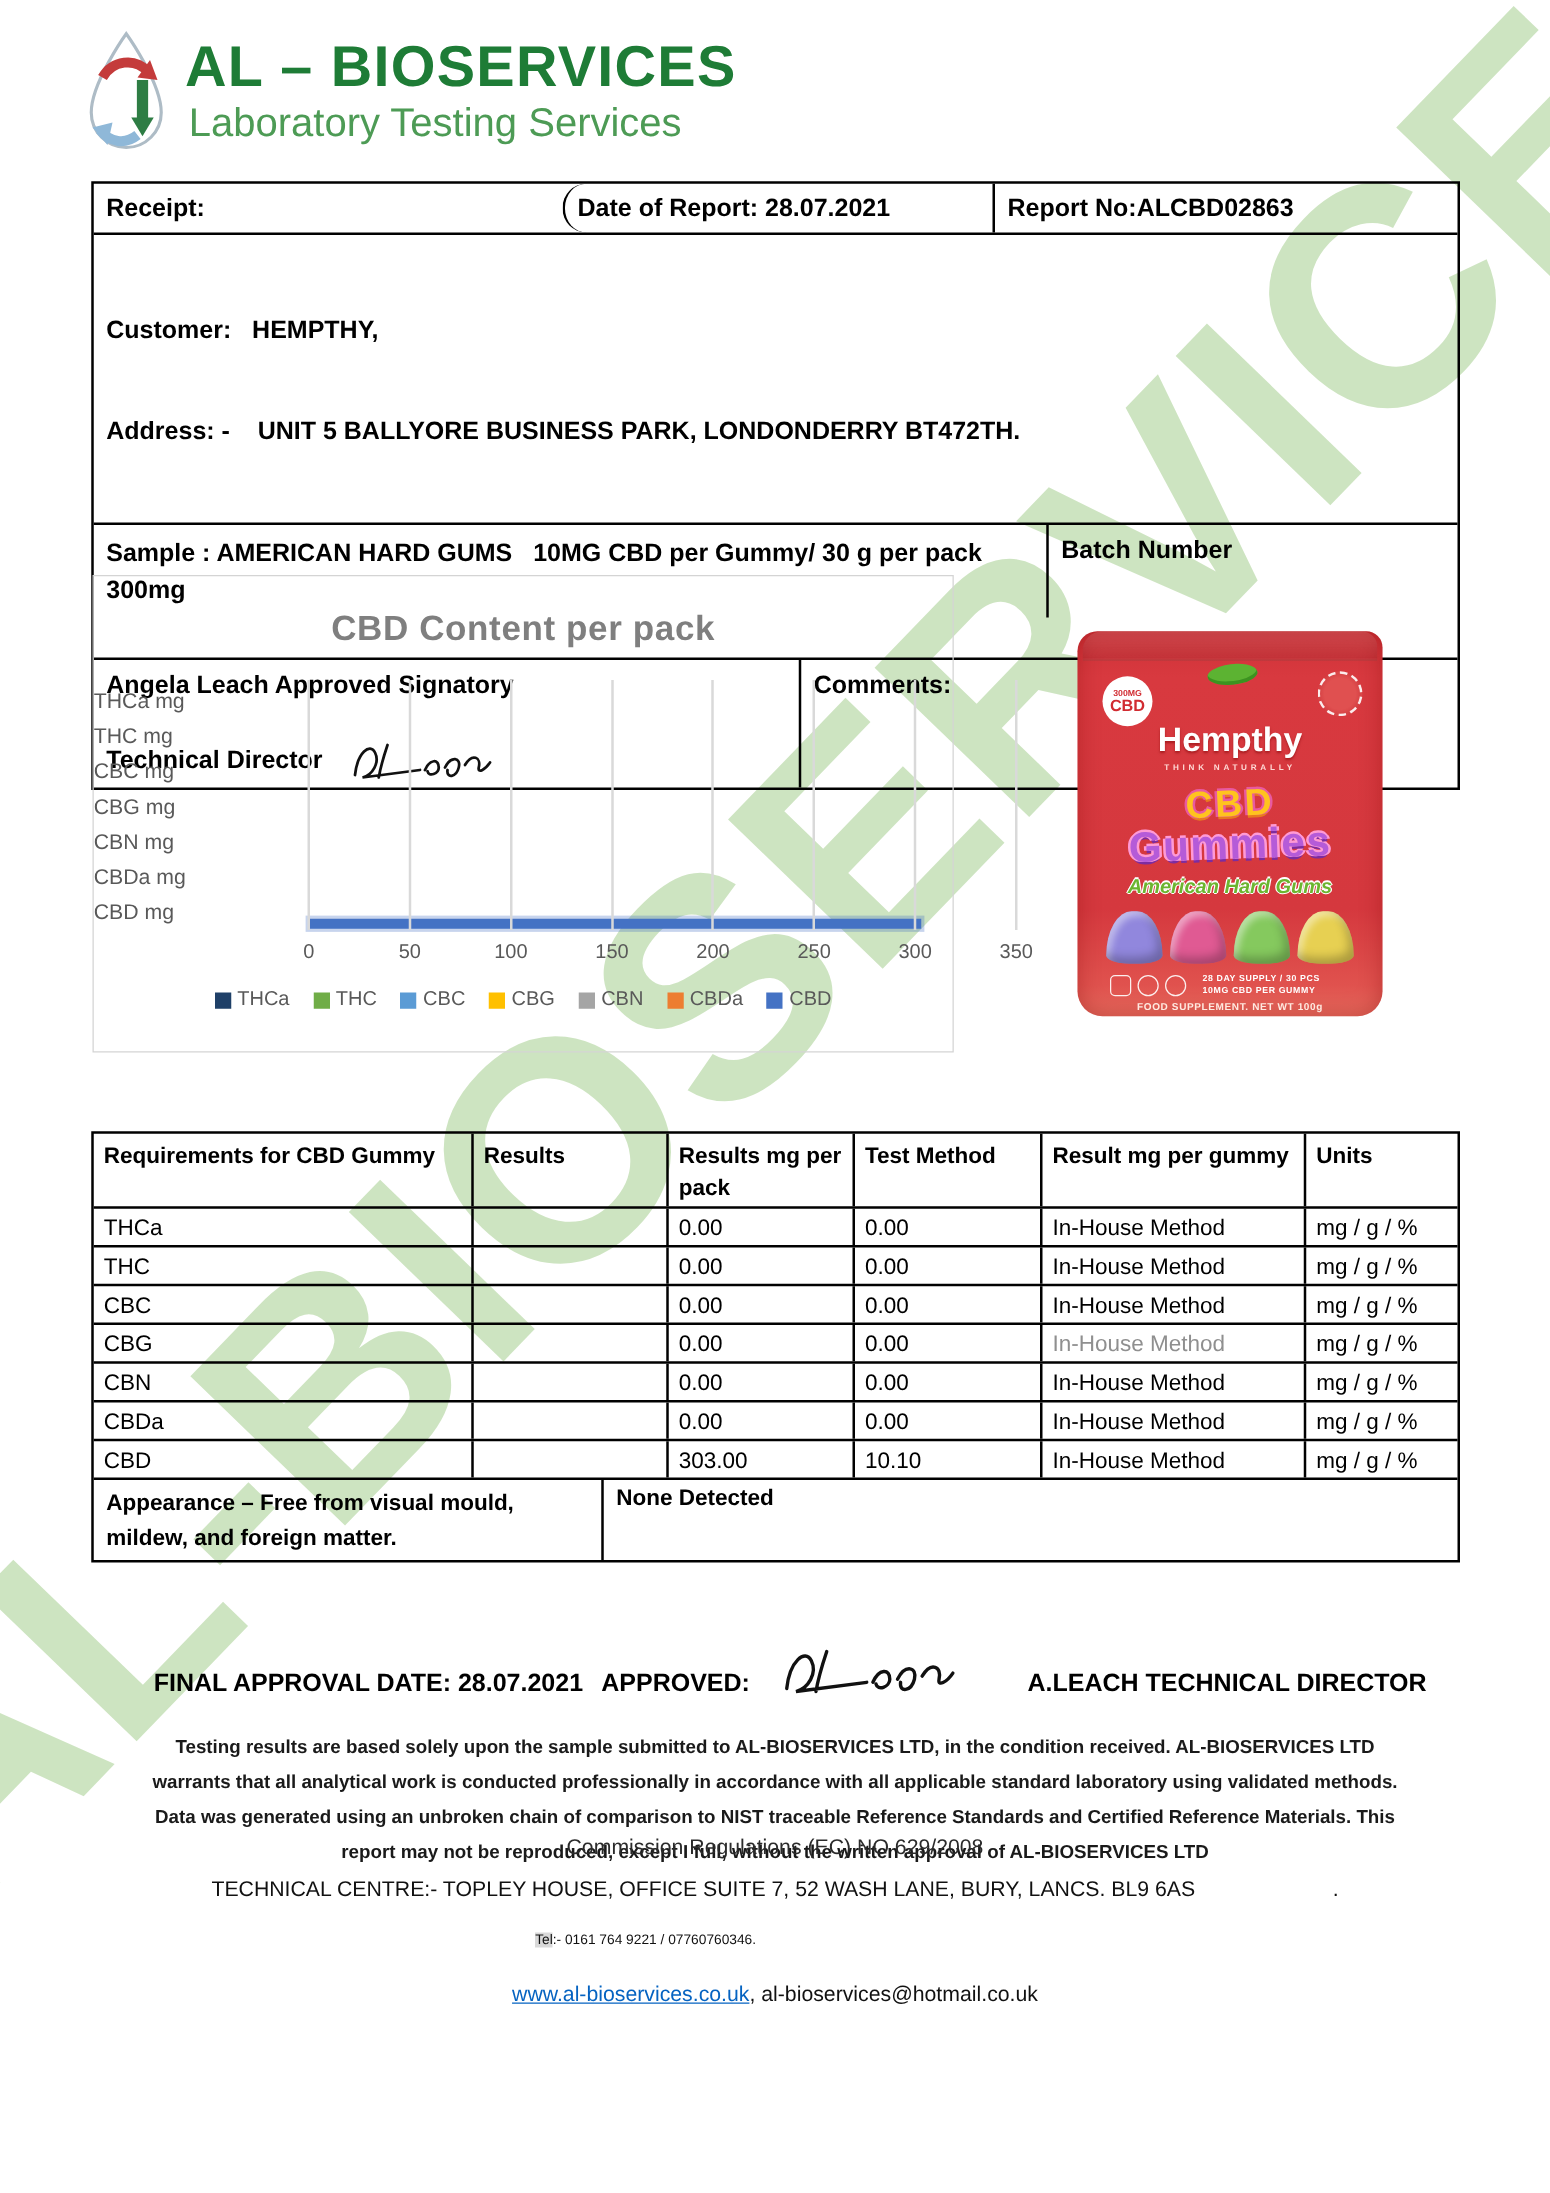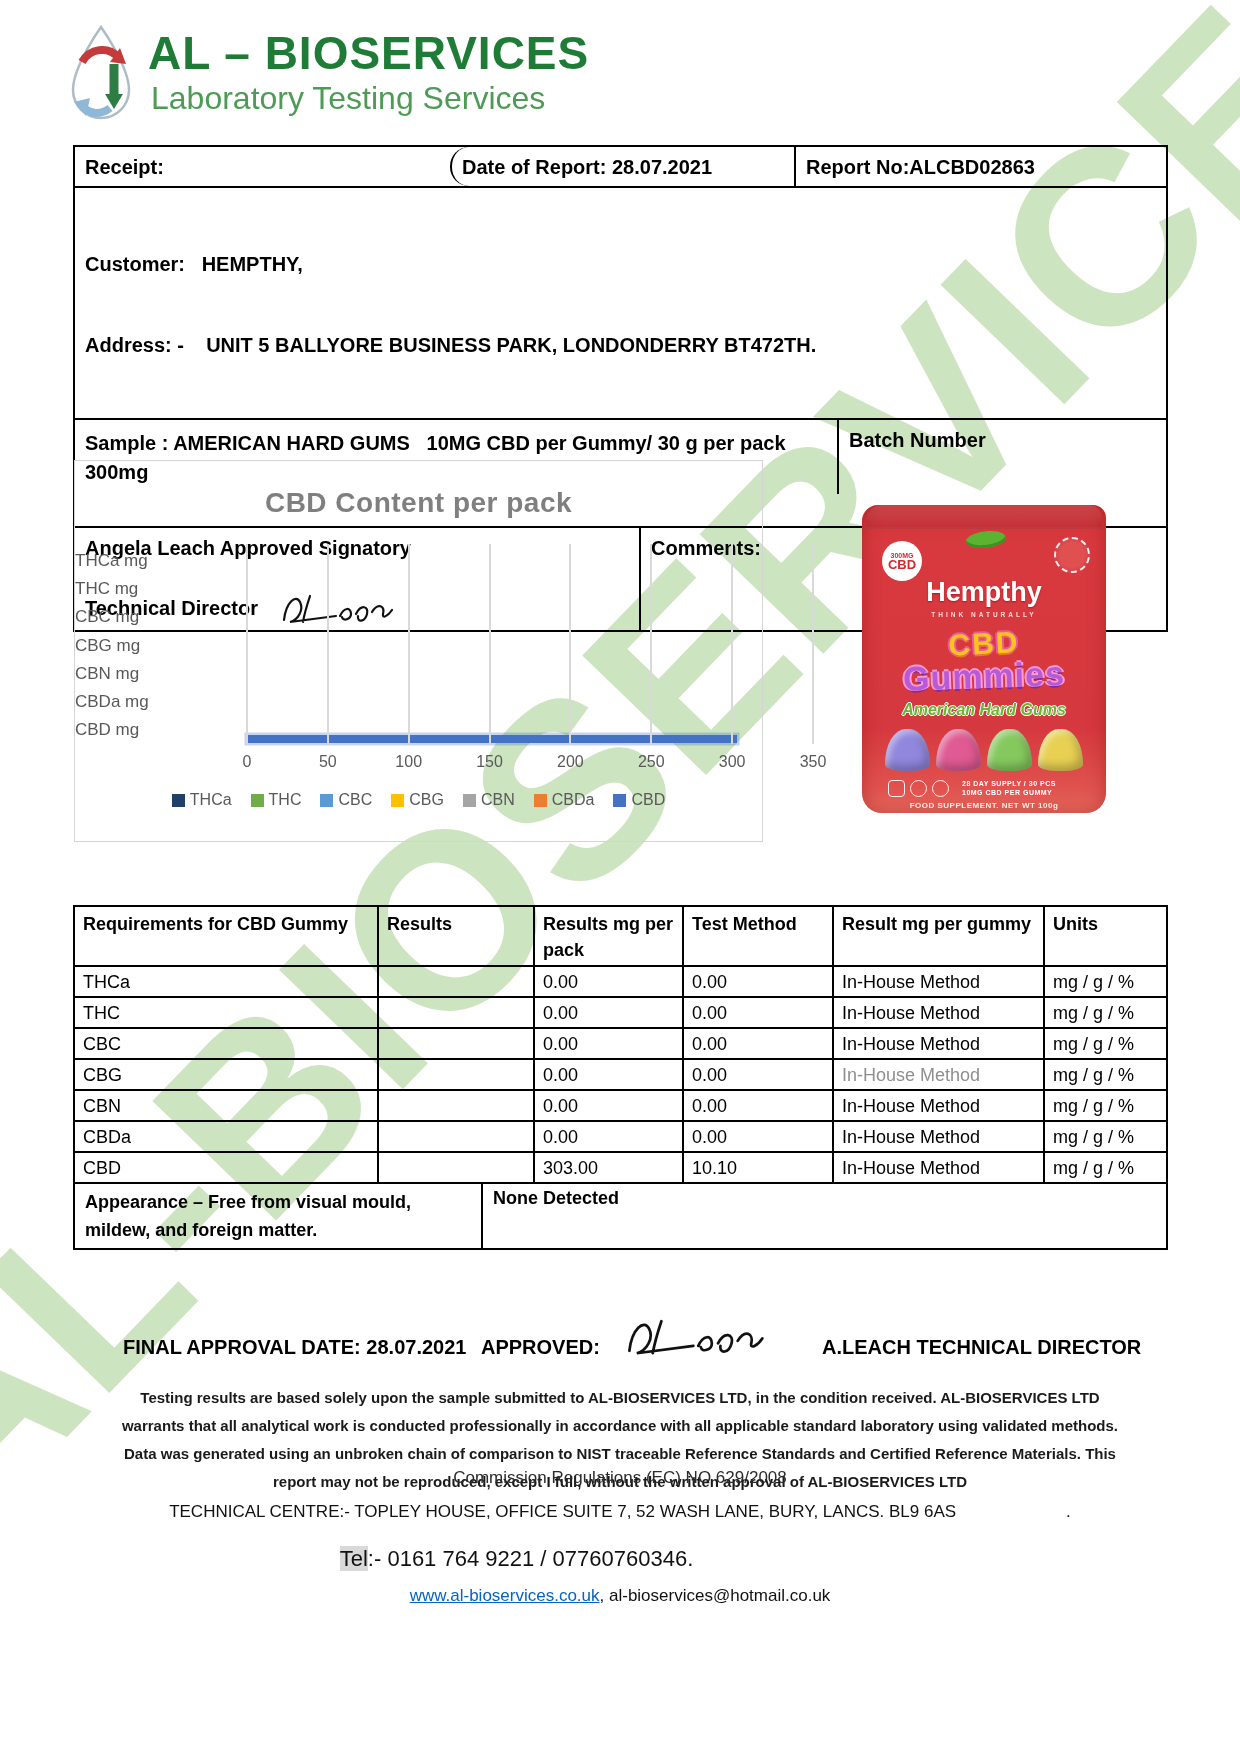--- a/index.html
+++ b/index.html
@@ -91,21 +91,21 @@
 
   
   .approval-date { position:absolute; left:123px; top:1336px; font-size:20px; font-weight:bold; z-index:2; }
   .approved-label { position:absolute; left:481px; top:1336px; font-size:20px; font-weight:bold; z-index:2; }
   .sig-approval { position:absolute; left:622px; top:1312px; z-index:2; }
   .director-label { position:absolute; left:822px; top:1336px; font-size:20px; font-weight:bold; z-index:2; }
   .disclaimer { position:absolute; left:110px; top:1384px; width:1020px; text-align:center; font-size:15px; font-weight:bold; color:#1a1a1a; line-height:28px; z-index:2; }
   .commission { position:absolute; left:110px; top:1468px; width:1020px; text-align:center; font-size:17px; color:#2b2b2b; z-index:2; }
   .centre-line { position:absolute; left:0; width:1240px; top:1502px; text-align:center; font-size:17px; color:#111; z-index:2; }
   .centre-line .dot { padding-left:110px; }
-  .tel-line { position:absolute; left:0; width:1033px; top:1546px; text-align:center; font-size:22px; color:#111; z-index:2; }
+  .tel-line { position:absolute; left:0; width:1033px; top:1546px; text-align:center; font-size:11px; color:#111; z-index:2; }
   .tel-hl { background:#d9d9d9; }
   .web-line { position:absolute; left:0; width:1240px; top:1586px; text-align:center; font-size:17px; color:#111; z-index:2; }
   .weblink { color:#0563c1; text-decoration:underline; cursor:pointer; }
 </style>
 </head>
 <body>
 
 <div class="page">
 
   <div class="watermark">AL-BIOSERVICES</div>

